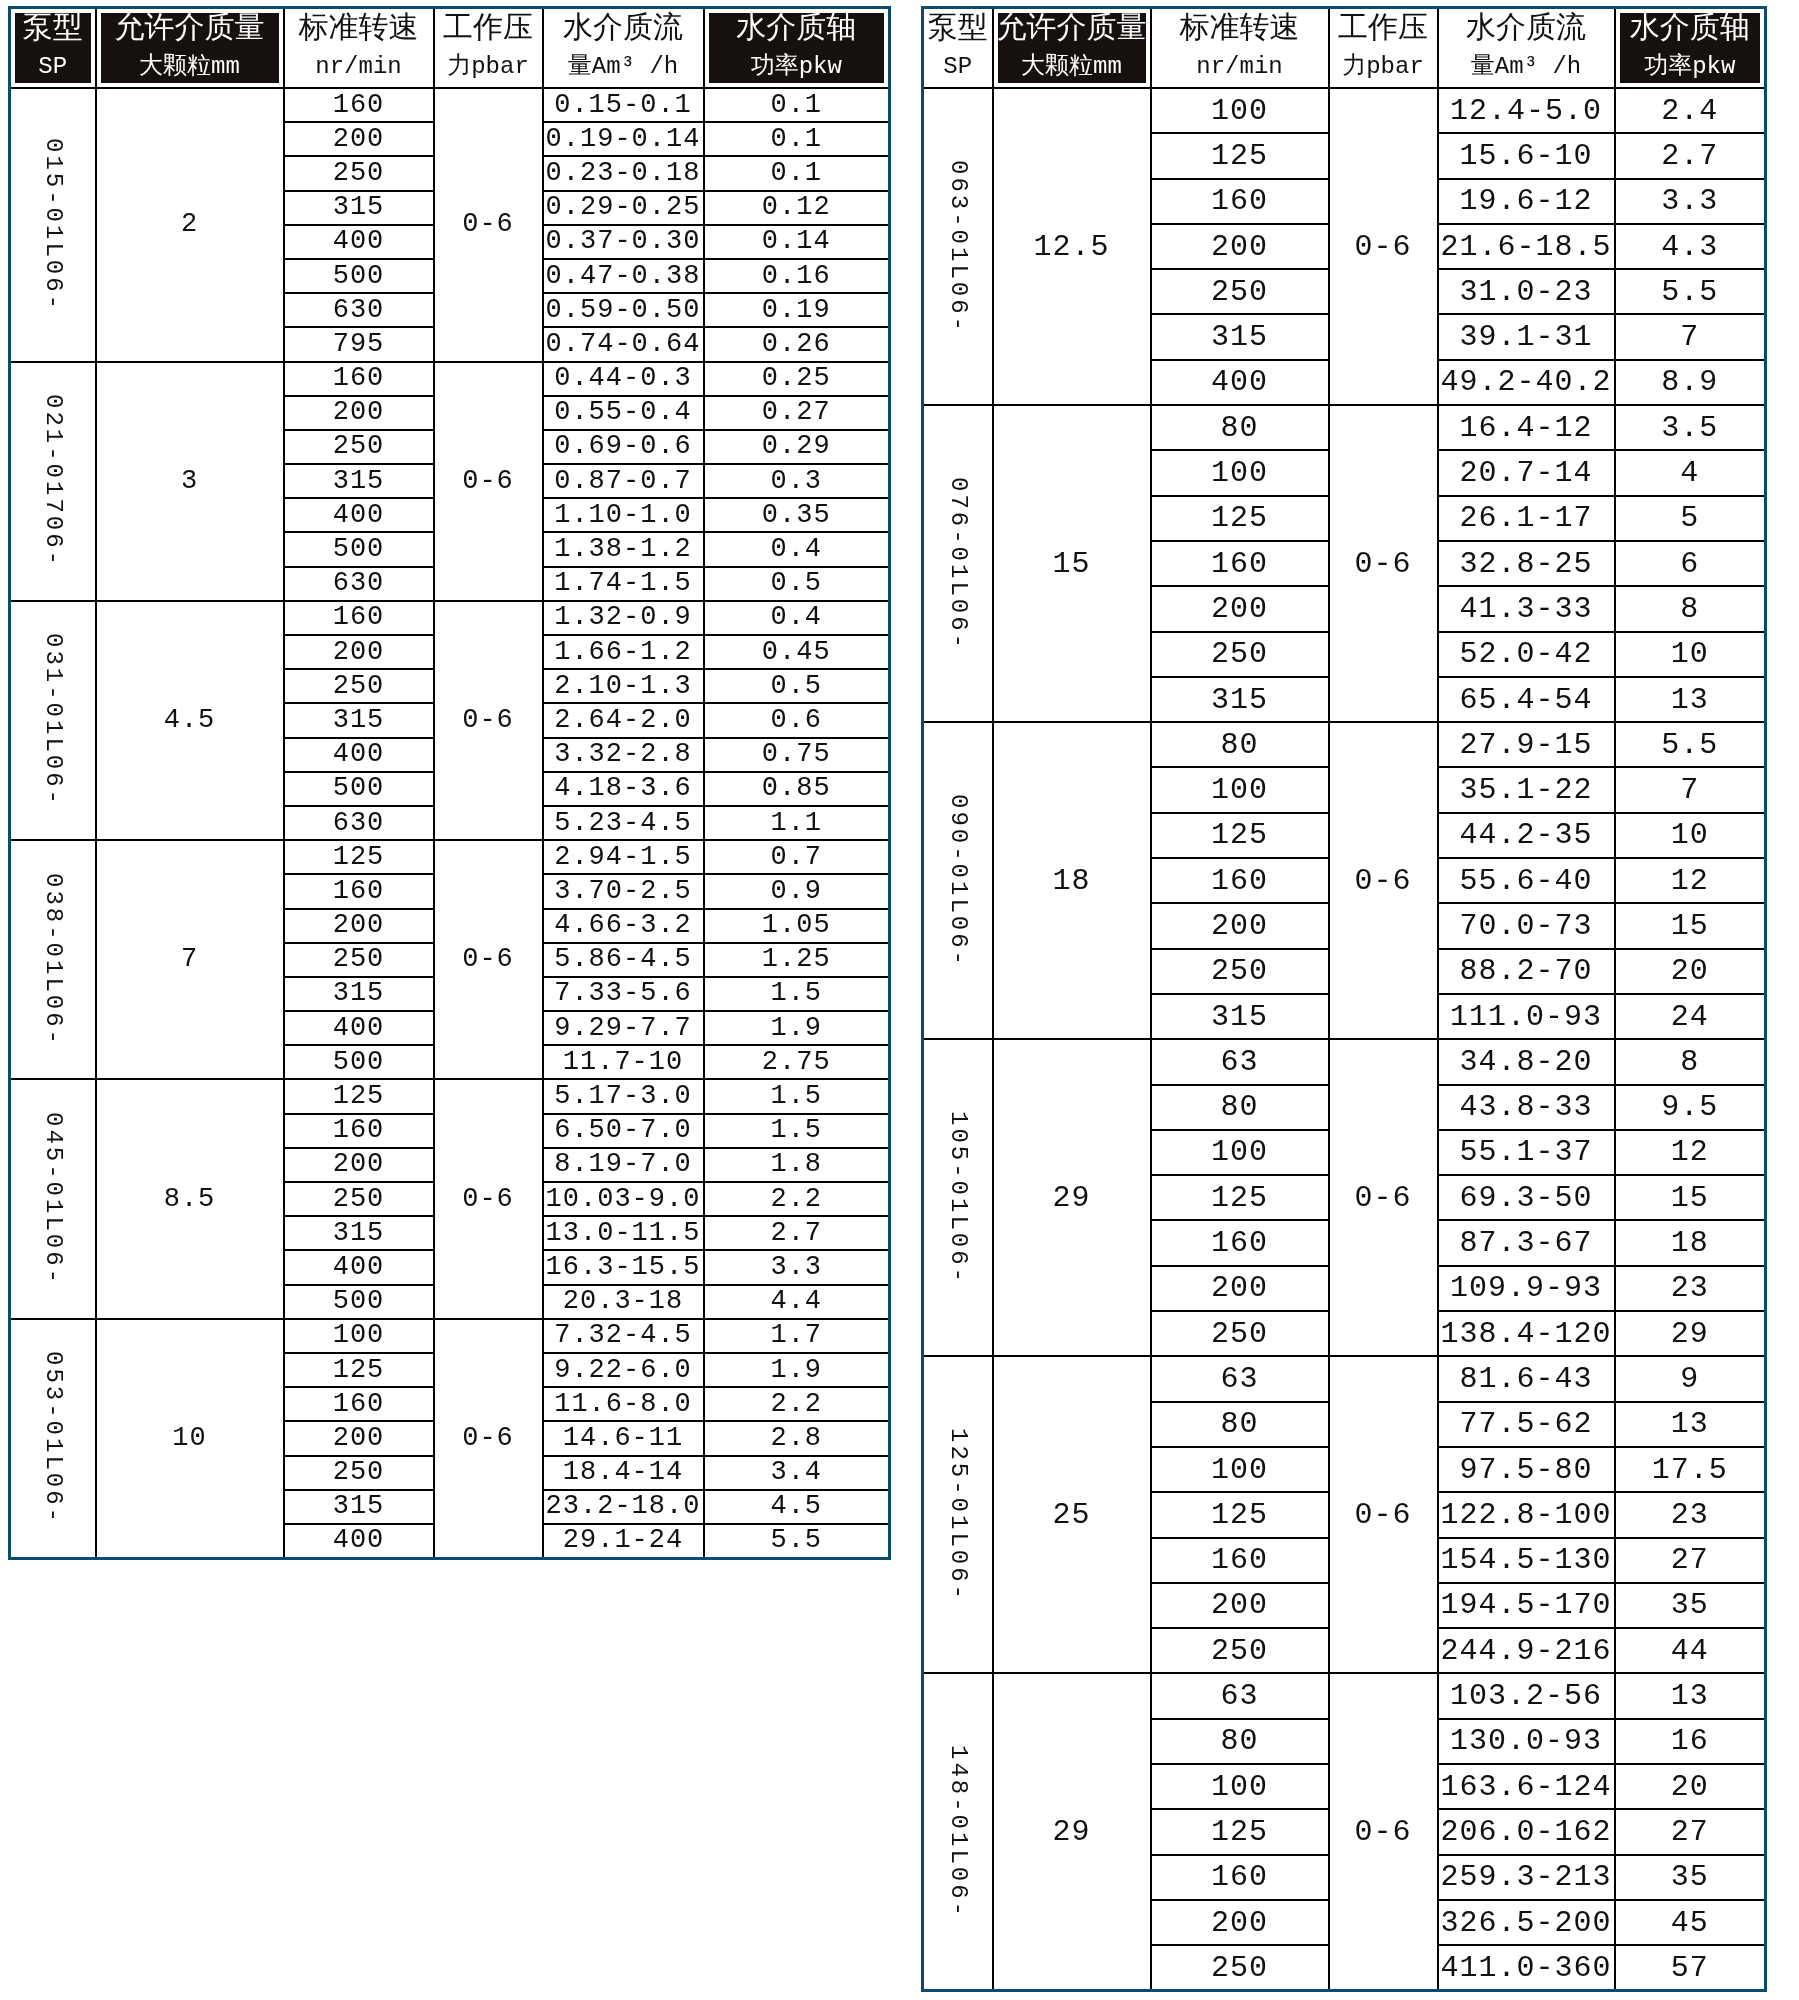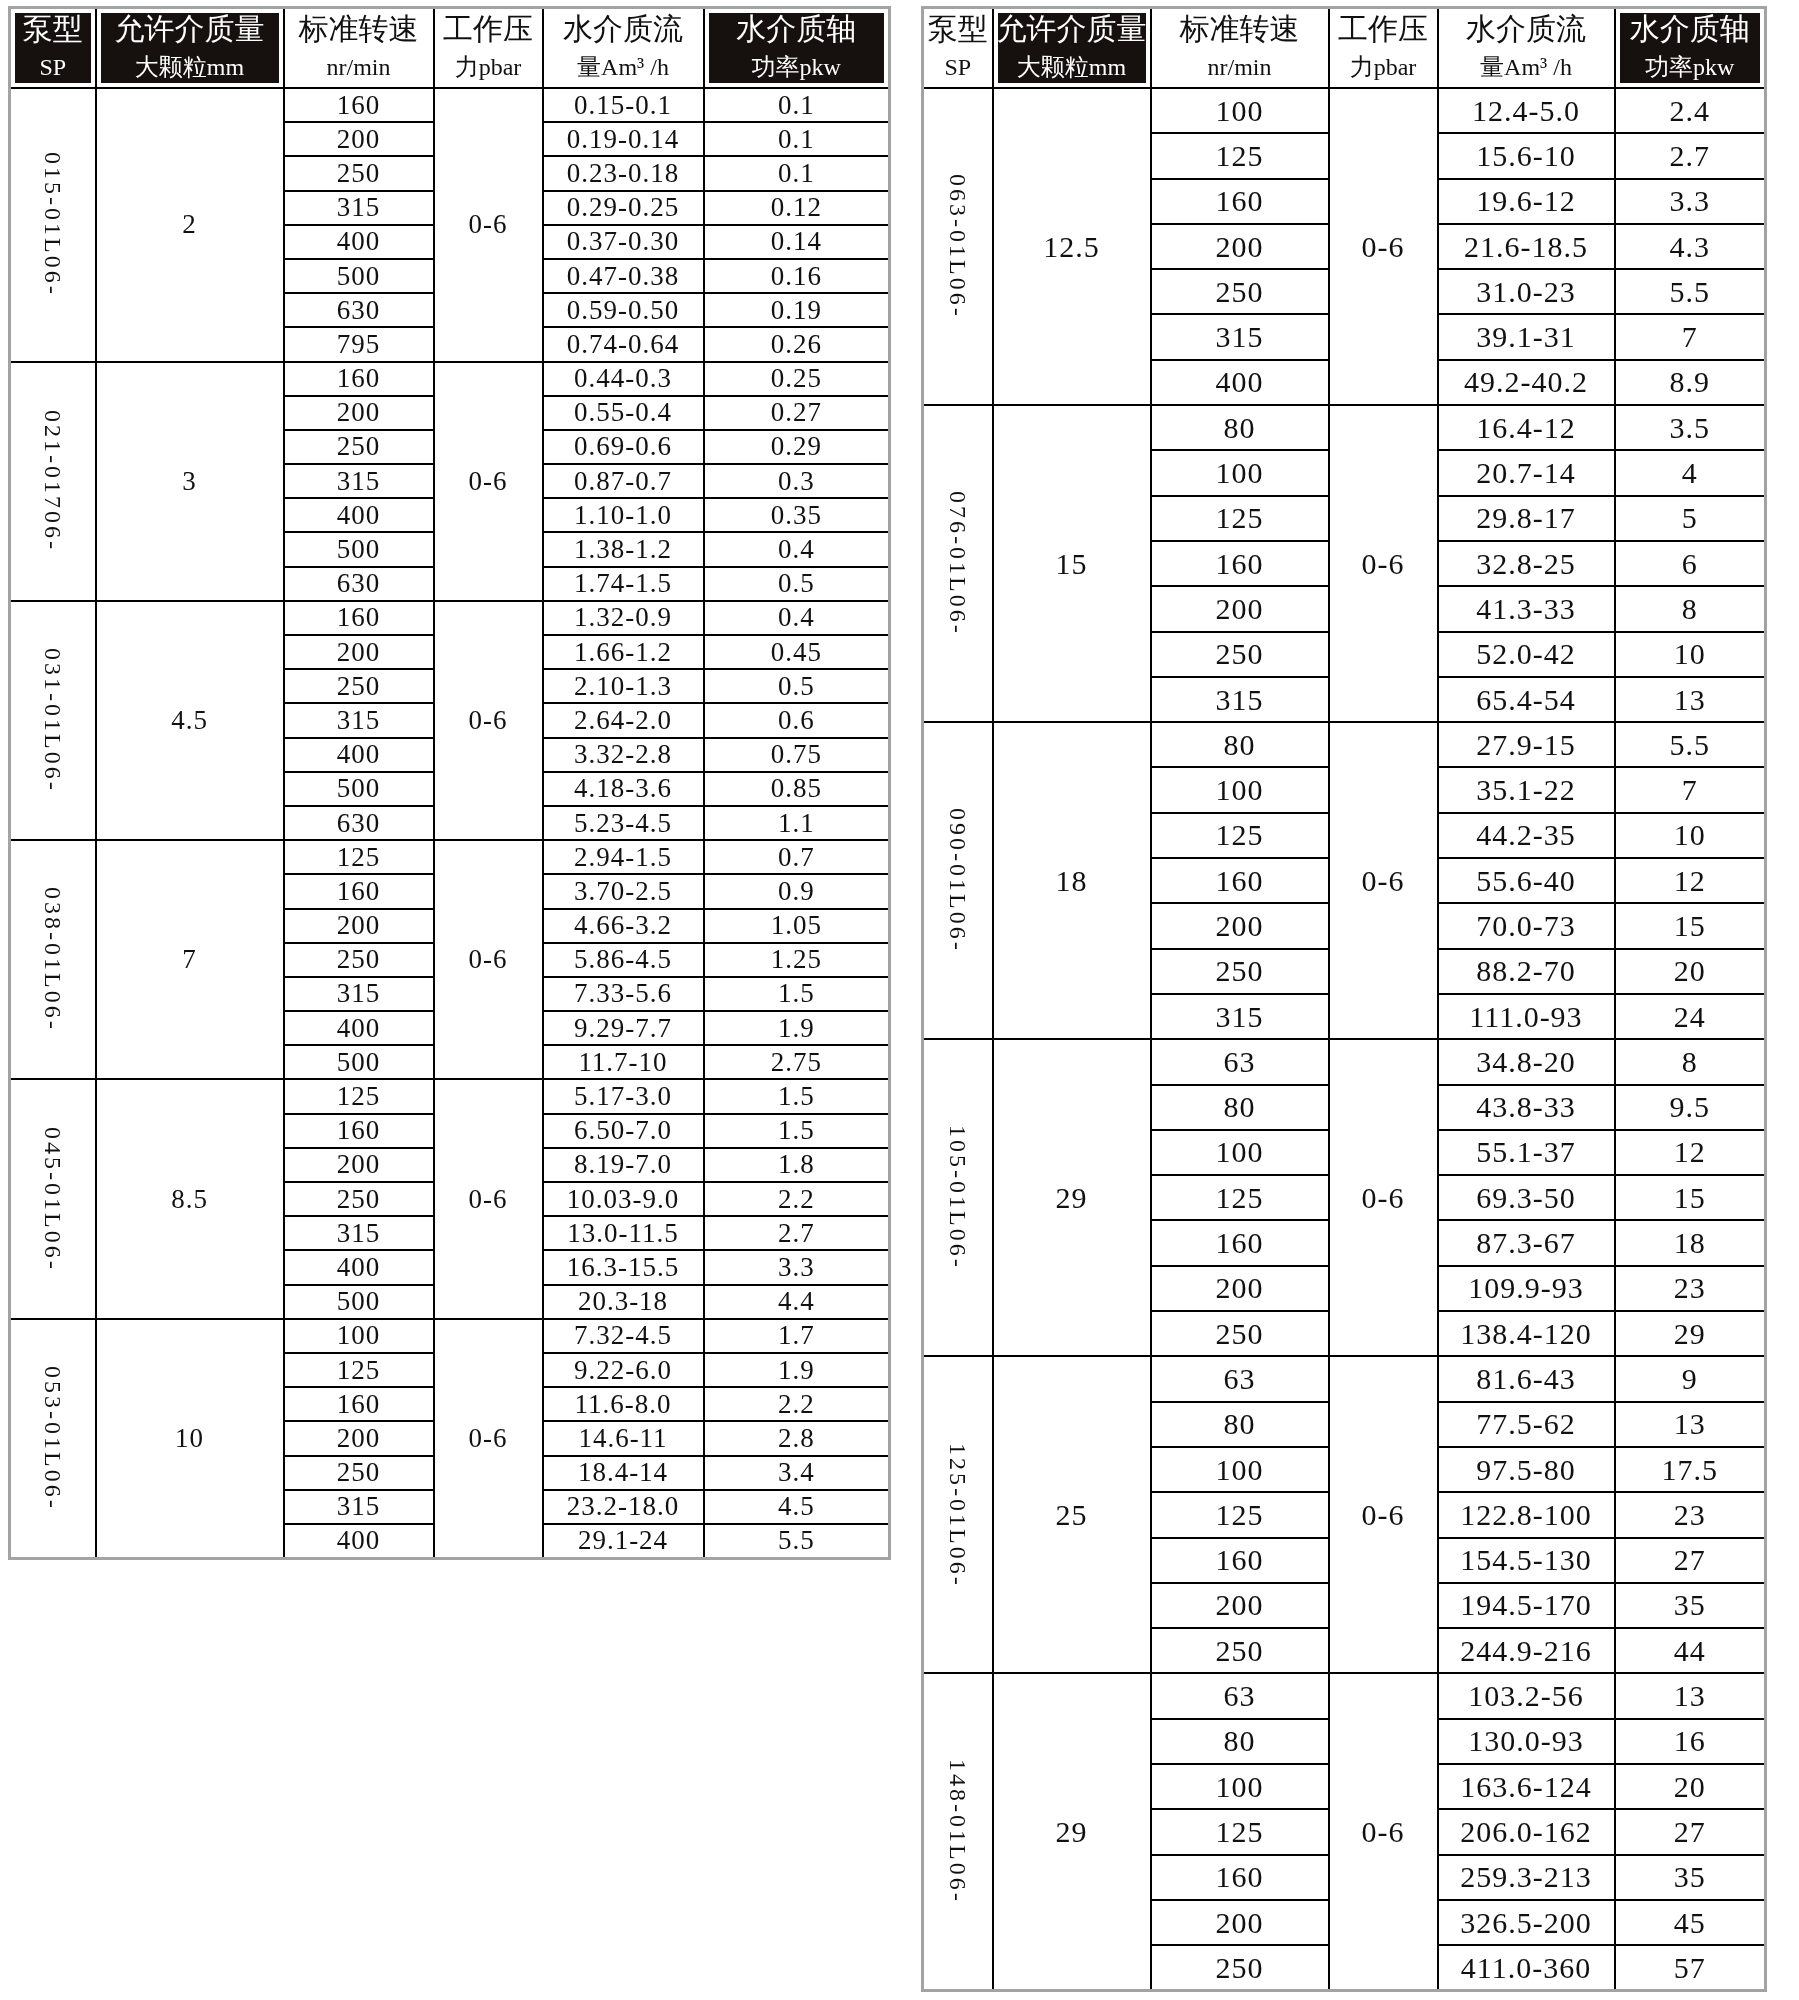--- a/index.html
+++ b/index.html
@@ -4,21 +4,22 @@
 <style>
   html,body{margin:0;padding:0;background:#ffffff;}
   body{
     width:1799px;height:2000px;
     font-family:"Liberation Serif","DejaVu Serif",serif;
     color:#111;
   }
   .page{display:flex;align-items:flex-start;gap:30px;padding:6px 0 0 8px;}
   table.spec-table{
     border-collapse:collapse;table-layout:fixed;background:#fff;
-    border:3px solid #a3a3a3;
+    border:3px solid #0c4a6e;
+    font-family:Liberation Mono, monospace;
   }
   .spec-table th,.spec-table td{
     border:2px solid #000;text-align:center;vertical-align:middle;padding:0;
     overflow:hidden;
   }
   thead th{height:78px;font-size:30px;line-height:38px;font-weight:normal;}
   thead th .l2{font-size:24px;}
   th.dark{background:#16110e;color:#fff;box-shadow:inset 0 0 0 4px #fff;}
   
   .t-left tbody tr{height:34.2px;}
@@ -409,21 +410,21 @@
           <td class="flow-cell">16.4-12</td>
           <td class="power-cell">3.5</td>
         </tr>
         <tr>
           <td class="speed-cell">100</td>
           <td class="flow-cell">20.7-14</td>
           <td class="power-cell">4</td>
         </tr>
         <tr>
           <td class="speed-cell">125</td>
-          <td class="flow-cell">29.8-17</td>
+          <td class="flow-cell">26.1-17</td>
           <td class="power-cell">5</td>
         </tr>
         <tr>
           <td class="speed-cell">160</td>
           <td class="flow-cell">32.8-25</td>
           <td class="power-cell">6</td>
         </tr>
         <tr>
           <td class="speed-cell">200</td>
           <td class="flow-cell">41.3-33</td>

